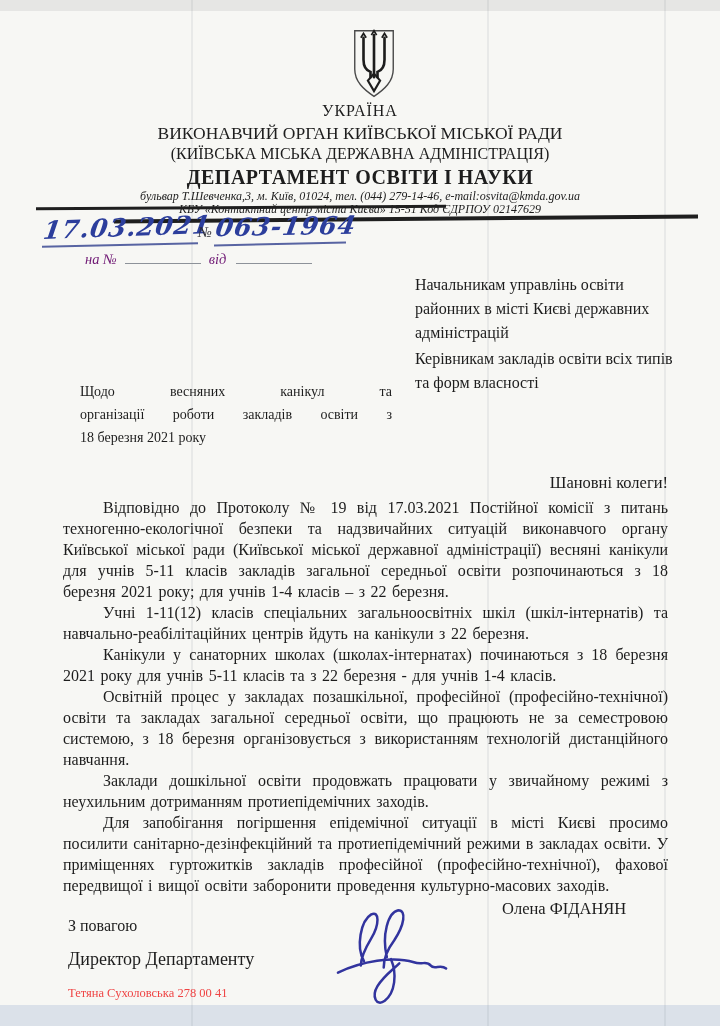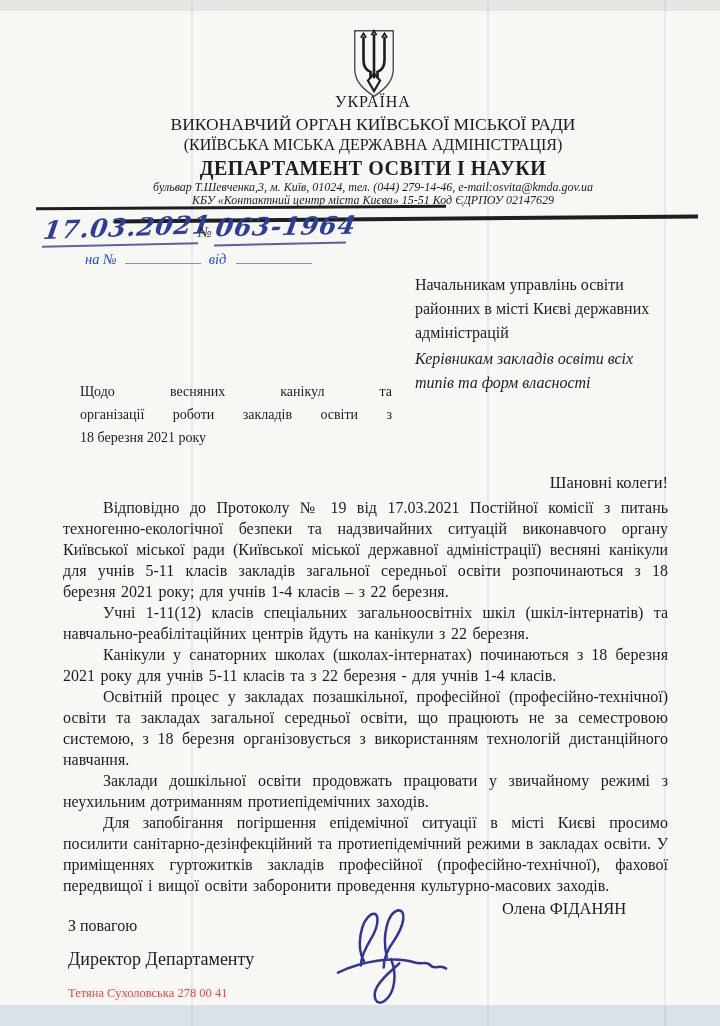--- a/index.html
+++ b/index.html
@@ -8,21 +8,21 @@
     background:#f7f7f4;overflow:hidden;
     font-family:"Liberation Serif","DejaVu Serif",serif;color:#1d1d1d;
   }
   .edge-top{position:absolute;left:0;top:0;width:720px;height:11px;background:#e6e6e4;}
   .edge-bottom{position:absolute;left:0;top:1005px;width:720px;height:21px;background:#dbe1e9;}
   .crease{position:absolute;top:0;bottom:0;width:2px;background:rgba(110,115,125,0.10);}
   .crease.c1{left:191px;} .crease.c2{left:487px;} .crease.c3{left:664px;}
 
   
   .emblem{position:absolute;left:347px;top:29px;}
-  .hdr{position:absolute;left:43px;width:660px;text-align:center;}
+  .hdr{position:absolute;left:30px;width:660px;text-align:center;margin-top:9px;}
   .h-country{top:93px;font-size:16px;letter-spacing:1px;}
   .h-org1{top:114px;font-size:17.5px;}
   .h-org2{top:136px;font-size:16px;}
   .h-dept{top:157px;font-size:20px;font-weight:bold;letter-spacing:0.5px;}
   .h-addr1{top:180px;font-size:12px;font-style:italic;}
   .h-addr2{top:193px;font-size:12px;font-style:italic;}
   .rule{position:absolute;background:#1f1f1f;}
   .rule-a{left:36px;top:206px;width:410px;height:3px;transform:rotate(-0.35deg);}
   .rule-b{left:114px;top:217px;width:584px;height:3.5px;transform:rotate(-0.5deg);}
 
@@ -31,28 +31,28 @@
     font-family:"DejaVu Serif",serif;font-style:italic;font-weight:bold;
     color:#2c3e9c;font-size:25px;letter-spacing:1px;
     transform:skewX(-10deg);display:inline-block;white-space:nowrap;
   }
   .hw-date{position:absolute;left:44px;top:213px;transform:skewX(-10deg) rotate(-2deg);}
   .hw-num{position:absolute;left:216px;top:212px;transform:skewX(-10deg) rotate(-1deg);}
   .no-sign{position:absolute;left:198px;top:224px;font-style:italic;font-size:15px;color:#2a2a33;}
   .ink-line{position:absolute;height:2px;background:#3c4a93;opacity:0.85;}
   .ink-line.l1{left:42px;top:244px;width:156px;transform:rotate(-1.2deg);}
   .ink-line.l2{left:214px;top:243px;width:132px;transform:rotate(-1.2deg);}
-  .ref2{position:absolute;left:85px;top:249px;font-style:italic;font-size:14.5px;color:#1d4ed8;}
+  .ref2{position:absolute;left:85px;top:249px;font-style:italic;font-size:14.5px;color:#701a75;}
   .ref2 .blank{display:inline-block;border-bottom:1.5px solid #8d9299;height:14px;}
   .ref2 .b1{width:76px;margin:0 8px;}
   .ref2 .b2{width:76px;margin-left:10px;}
 
   
   .addr-block{position:absolute;left:415px;width:258px;font-size:16px;line-height:24px;}
-  .addr-1{top:273px;} .addr-2{top:347px;font-style:italic;}
+  .addr-1{top:273px;} .addr-2{top:347px;}
 
   
   .subject{position:absolute;left:80px;top:380px;width:312px;font-size:14px;line-height:23px;}
   .subject .stretch{text-align:justify;text-align-last:justify;}
 
   
   .salutation{position:absolute;left:63px;top:473px;width:605px;text-align:right;font-size:16.5px;}
   .body-text{position:absolute;left:63px;top:497px;width:605px;}
   .body-text p{
     margin:0;font-size:16px;line-height:21px;text-align:justify;

